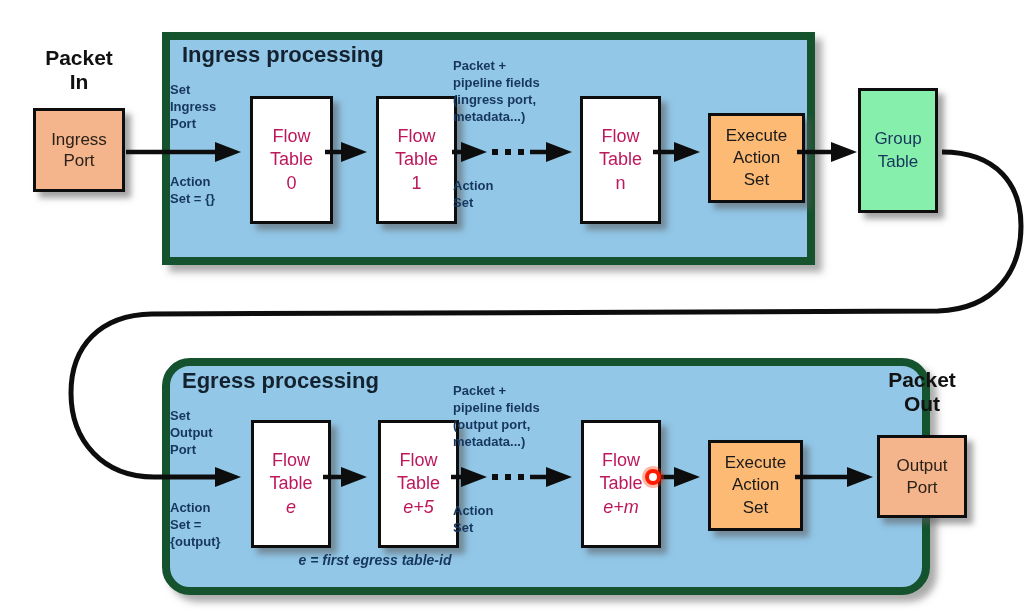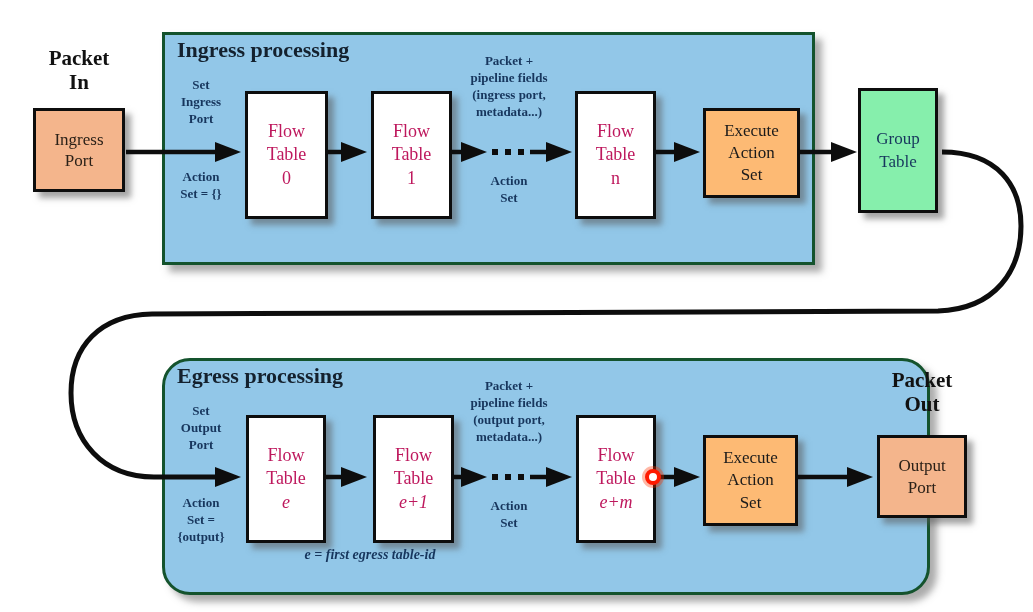--- a/index.html
+++ b/index.html
@@ -1,34 +1,34 @@
 <!DOCTYPE html>
 <html><head>
 <meta charset="utf-8">
 <style>
   html,body{margin:0;padding:0;background:#fff;}
   .canvas{position:relative;width:1033px;height:612px;background:#ffffff;overflow:hidden;
-          font-family:Liberation Serif, serif;}
+          font-family:Liberation Sans, sans-serif;}
   .abs{position:absolute;}
   .box{position:absolute;box-sizing:border-box;border:3.5px solid #0d0d0d;
        display:flex;align-items:center;justify-content:center;text-align:center;
        box-shadow:6px 6px 6px rgba(90,90,90,.55);}
-  .section{position:absolute;box-sizing:border-box;border:3px solid #14532d;
+  .section{position:absolute;box-sizing:border-box;border:8px solid #14532d;
        background:#92c7e8;box-shadow:7px 7px 7px rgba(90,90,90,.5);}
   .white-box{background:#ffffff;}
   .salmon-box{background:#f4b58c;}
   .gray-box{background:#fdba74;}
   .blue-box{background:#86efac;}
   .big-label{font-size:21px;font-weight:bold;color:#111111;line-height:1.15;
        text-align:center;white-space:pre-line;}
   .section-title{position:absolute;font-size:22px;font-weight:bold;color:#14212e;
        white-space:pre-line;}
   .small-lbl{position:absolute;font-size:13px;font-weight:bold;color:#17365d;
        line-height:1.3;white-space:pre-line;}
-  .right{text-align:center;}
+  .right{text-align:left;}
   .ft-text{font-size:18px;color:#be185d;line-height:1.3;white-space:pre-line;}
   .ft-index{display:block;font-style:normal;}
   .ft-index.it{font-style:italic;}
   .exec-text{font-size:17px;color:#1a1a1a;line-height:1.3;white-space:pre-line;}
   .port-text{font-size:17px;color:#2b2118;line-height:1.25;white-space:pre-line;}
   .group-text{font-size:17px;color:#17365d;line-height:1.3;white-space:pre-line;}
   .note{position:absolute;font-size:14px;font-weight:bold;font-style:italic;
        color:#17365d;text-align:center;white-space:pre-line;}
   svg.wires{position:absolute;left:0;top:0;pointer-events:none;}
 </style>
@@ -111,21 +111,21 @@
         <span>Flow
 Table</span>
         <span class="ft-index it">e</span>
       </div>
     </div>
 
     <div class="box white-box" style="left:208px;top:54px;width:81px;height:128px;">
       <div class="ft-text">
         <span>Flow
 Table</span>
-        <span class="ft-index it">e+1</span>
+        <span class="ft-index it">e+5</span>
       </div>
     </div>
 
     <div class="small-lbl right" style="left:283px;top:17px;width:122px;">Packet +
 pipeline fields
 (output port,
 metadata...)</div>
     <div class="small-lbl right" style="left:283px;top:137px;width:122px;">Action
 Set</div>
 

